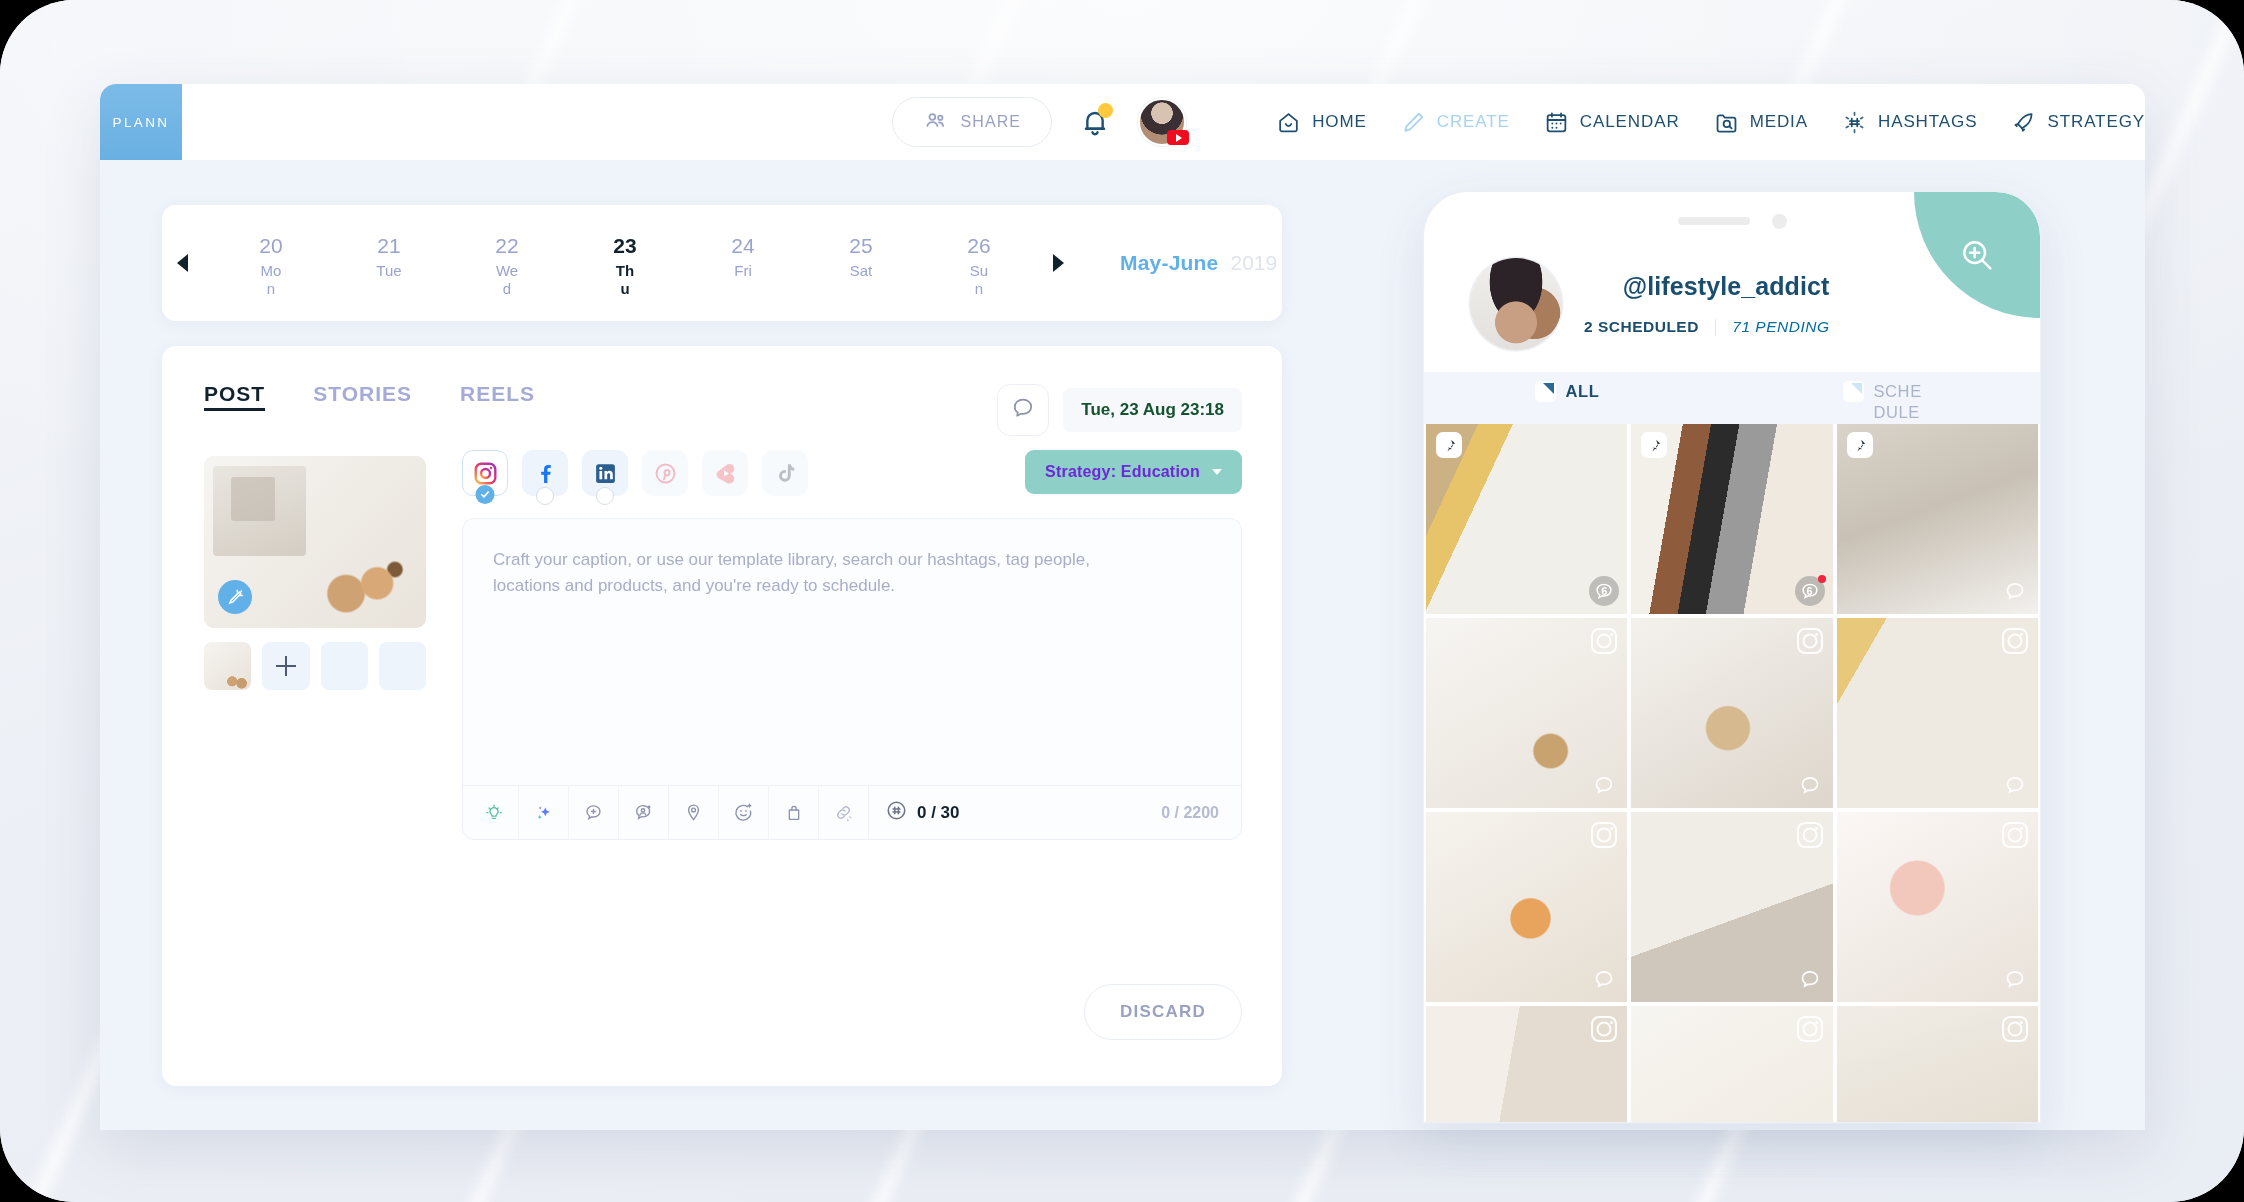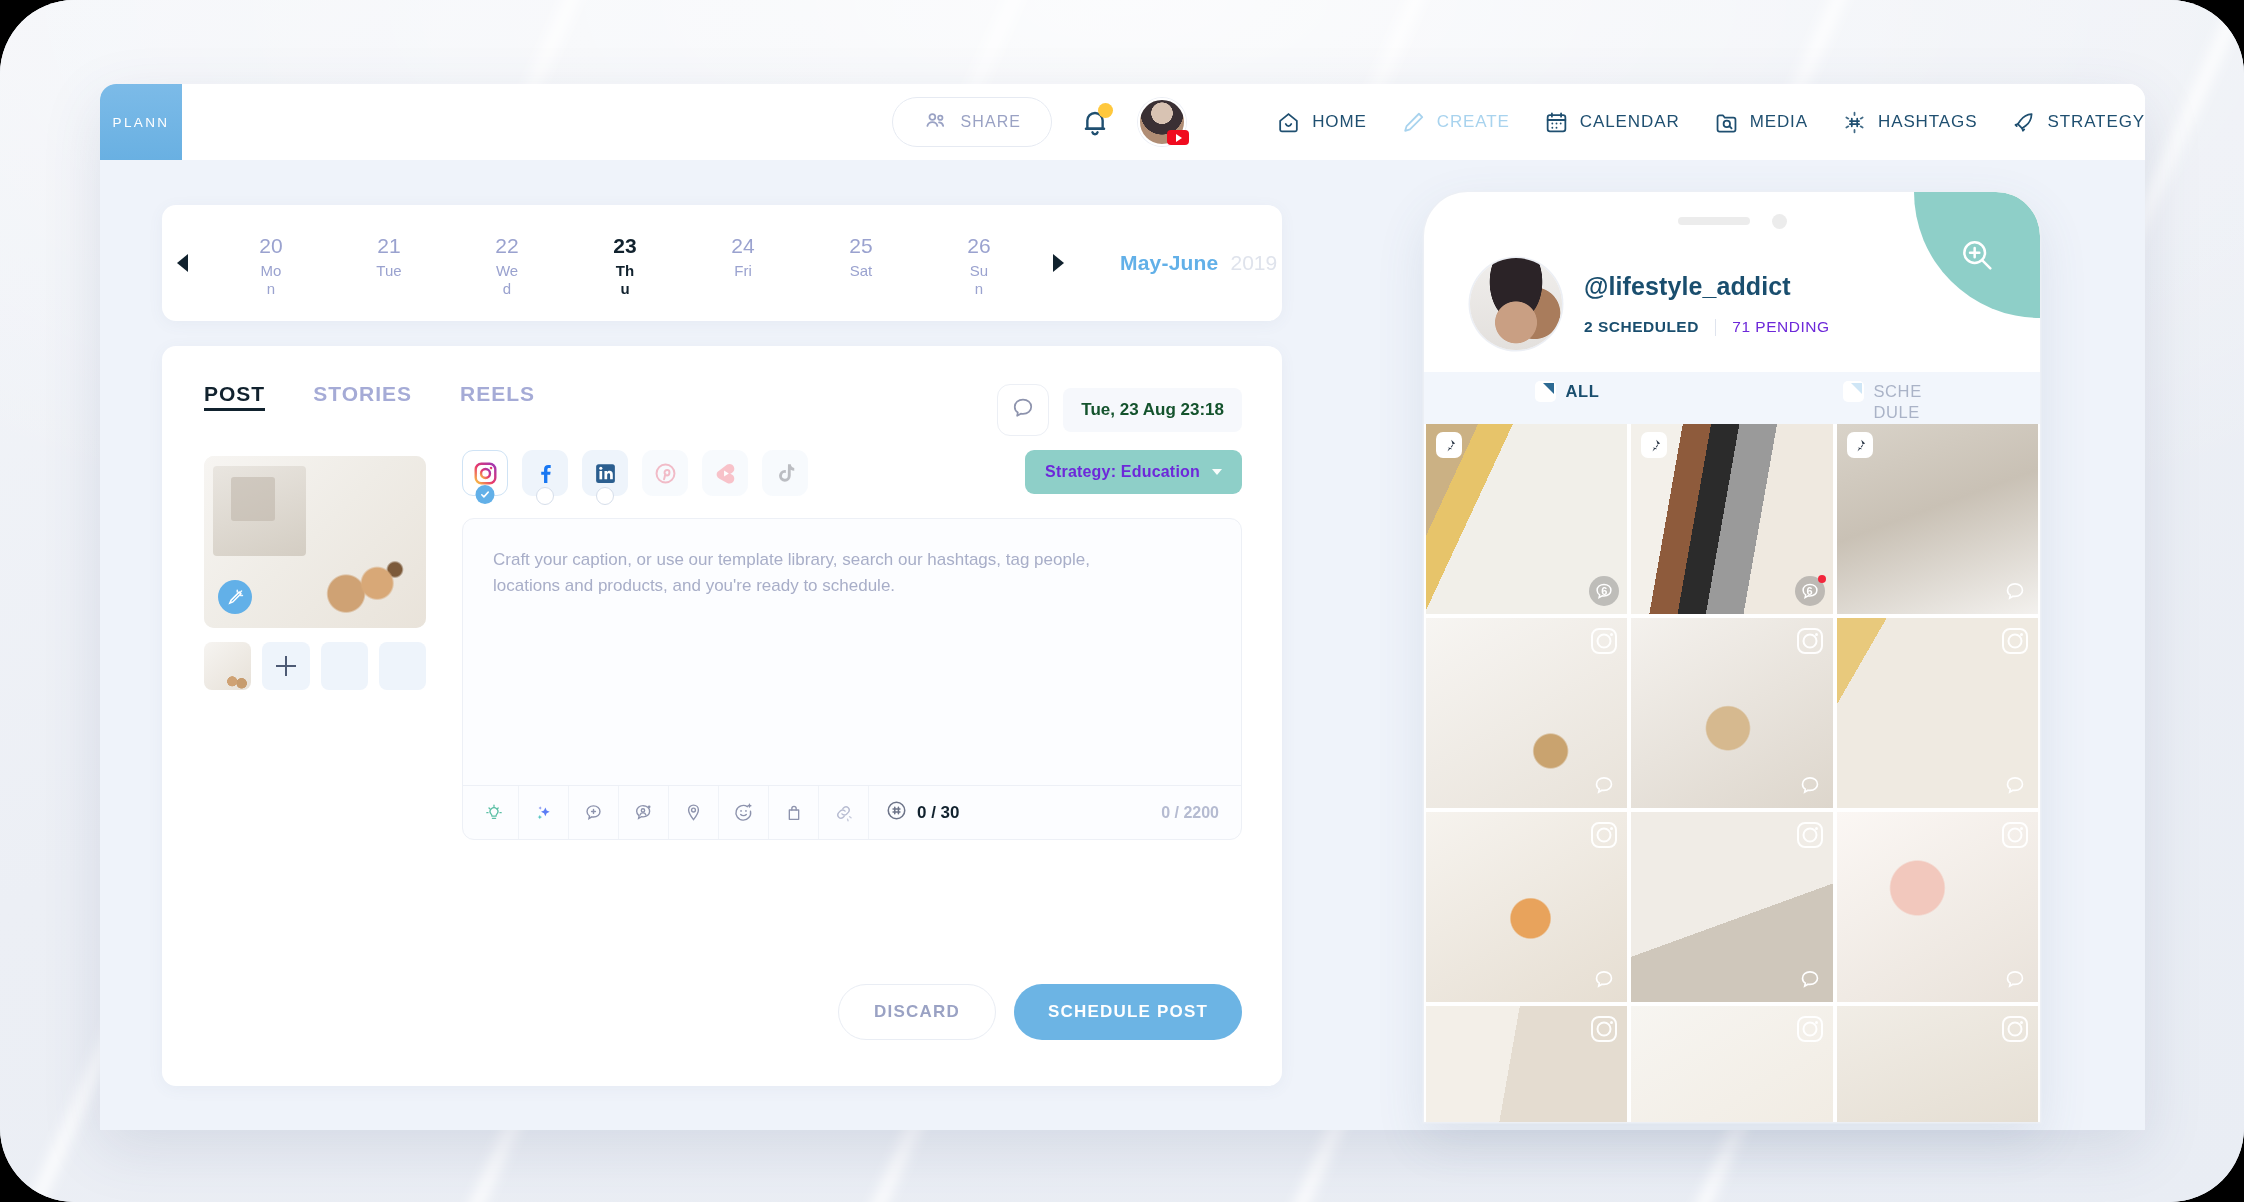--- a/index.html
+++ b/index.html
@@ -245,35 +245,35 @@
   }
   #phone-notch { display:flex; align-items:center; justify-content:center; gap: 22px; height: 58px; }
   #speaker { width: 72px; height: 8px; border-radius:4px; background:#ececec; }
   #camera { width: 15px; height: 15px; border-radius:50%; background:#ececec; }
   #zoom-corner {
     position:absolute; right:0; top: 0; width: 126px; height: 126px;
     background:#8ecfc8; border-radius: 0 44px 0 100%;
     display:flex; align-items:center; justify-content:center;
     cursor:pointer;
   }
-  #profile-row { display:flex; align-items:center; gap: 22px; padding: 8px 0 0 46px; }
+  #profile-row { display:flex; align-items:center; gap: 22px; padding: 8px 0 0 46px; text-align: right; }
   #profile-pic {
     width: 92px; height: 92px; border-radius:50%; flex:0 0 auto;
     background:
       radial-gradient(circle at 50% 70%, #c99f83 0 26%, rgba(0,0,0,0) 27%),
       radial-gradient(ellipse at 50% 26%, #2b2327 0 40%, rgba(0,0,0,0) 41%),
       radial-gradient(circle at 70% 60%, #a97c5c 0 30%, rgba(0,0,0,0) 31%),
       linear-gradient(180deg,#f0eeec,#e3e0dd);
     box-shadow: 0 0 0 1.5px #eceff5;
   }
   #handle { font-size: 25px; font-weight: 800; color:#1a4e6e; letter-spacing:.1px; }
   #stats { display:flex; align-items:center; gap: 16px; margin-top: 17px; }
   .stat { font-size: 15.5px; letter-spacing:.5px; }
   .stat.sched { color:#1a4e6e; font-weight:600; }
-  .stat.pend  { color:#6d28d9; font-weight:500; }
+  .stat.pend  { color:#0369a1; font-weight:500;font-style:italic; }
   .stat-div { width:1.4px; height:17px; background:#dfe4ee; }
 
   #phone-tabs {
     display:flex; margin-top: 22px; height: 52px; background:#f2f6fc;
   }
   .ptab { flex:1; display:flex; align-items:flex-start; justify-content:center; gap:10px; padding-top:9px; cursor:pointer; }
   .ptab-ico { width: 21px; height: 21px; border-radius:5px; background:#fff; position:relative; flex:0 0 auto; overflow:hidden;}
   .ptab-ico::after{content:"";position:absolute;right:2px;top:2px;border-left:11px solid transparent;border-top:11px solid #cfe6f6;}
   .ptab.active .ptab-ico::after{border-top-color:#2d6a93;}
   .ptab-label { font-size:16.5px; letter-spacing:.6px; width: 56px; line-height:1.25; word-break: break-all;}
@@ -650,21 +650,20 @@
                 <span id="hash-count">0 / 30</span>
               </div>
 
               <div id="char-count">0 / 2200</div>
             </div>
           </div>
         </div>
 
         <div id="actions">
           <div id="discard-btn">DISCARD</div>
-          <div id="schedule-btn">SCHEDULE POST</div>
         </div>
       </div>
     </div>
   </div>
 
   <div id="phone">
     <div id="phone-notch">
       <span id="speaker"></span>
       <span id="camera"></span>
     </div>

